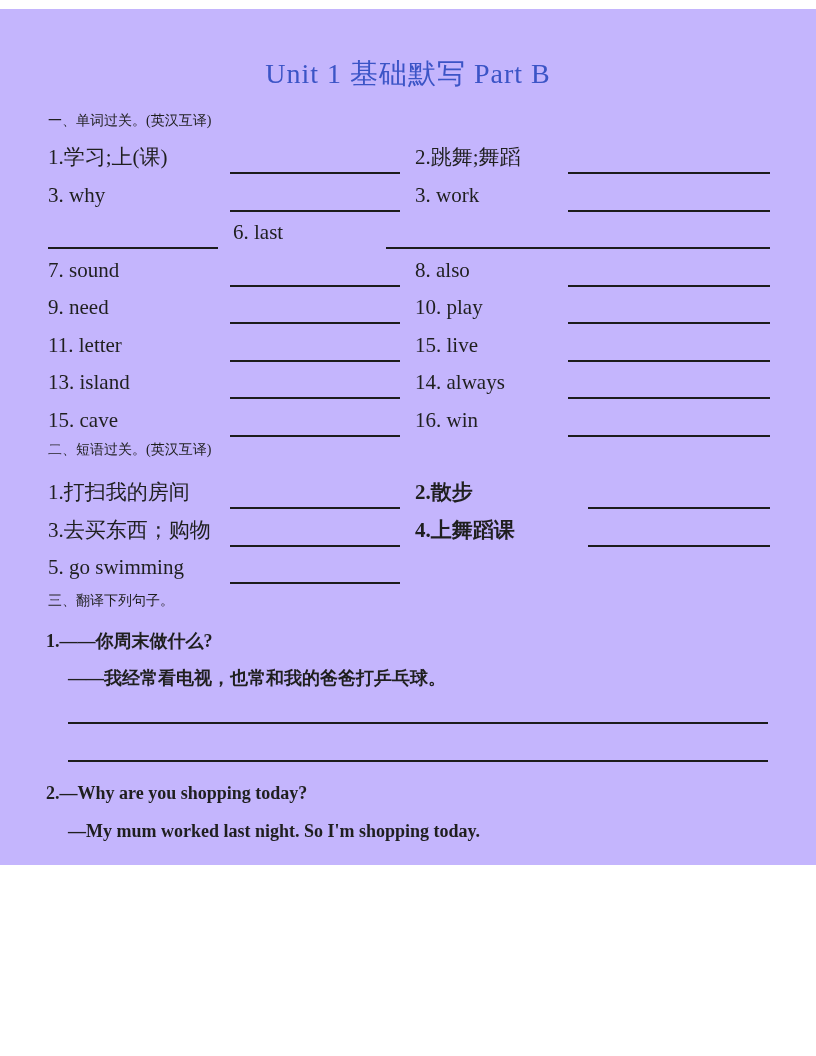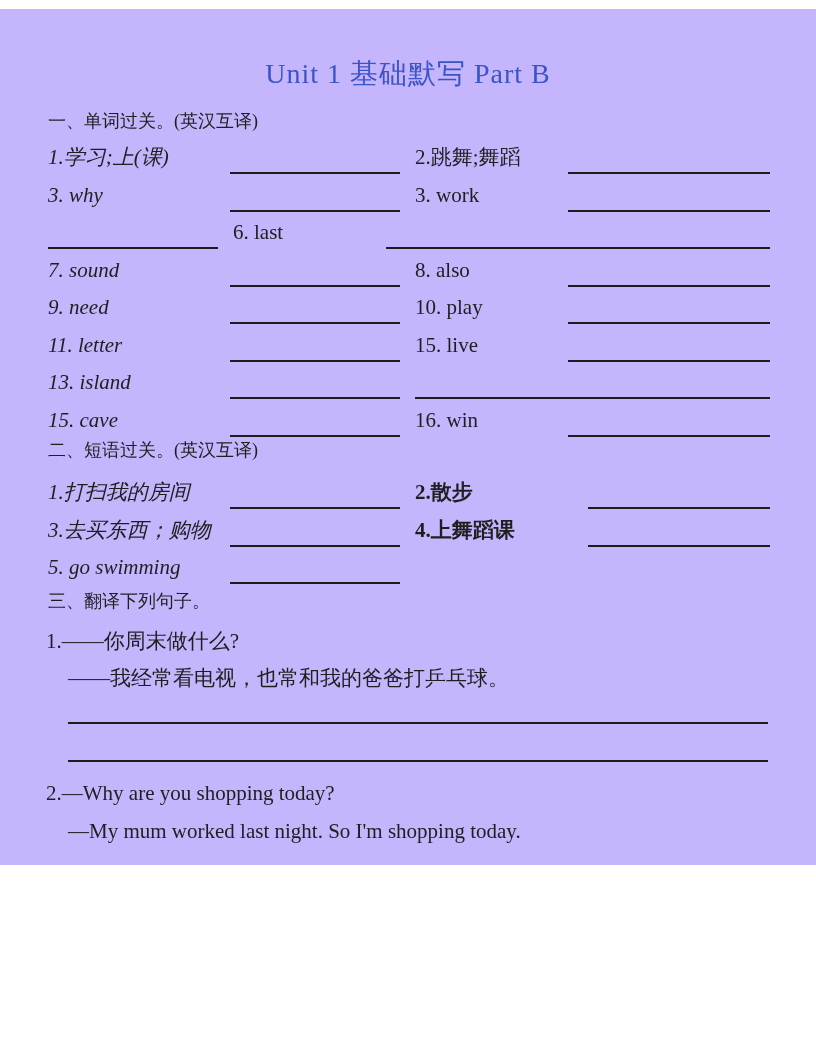--- a/index.html
+++ b/index.html
@@ -15,43 +15,44 @@
   }
   .title {
     position:absolute; top:48px; left:0; right:0;
     text-align:center;
     font-size:28px; line-height:34px;
     color:#3b54c6;
     letter-spacing:1px;
   }
   .sec-head {
     position:absolute; left:48px;
-    font-size:18px; line-height:26px;
+    font-size:14px; line-height:26px;
   }
   .grid {
     position:absolute; left:48px; width:722px;
   }
   .wrow {
     display:flex; height:37.5px; line-height:37.5px;
     font-size:21px;
   }
-  .wlabel1 { width:182px; white-space:nowrap;font-style:italic; }
+  .wlabel1 { width:182px; white-space:nowrap; }
   .wline1  { width:170px; margin-right:15px; }
   .wlabel2 { width:153px; white-space:nowrap; }
   .p2 .wlabel2 { width:173px;font-weight:bold; }
   .wline2  { flex:1; }
   .blank {
     height:35px;
     border-bottom:2px solid #1c1c1c;
   }
   .blank.empty { border-bottom:none; }
   .sent {
     position:absolute;
-    font-size:21px; line-height:24px;
+    font-size:18px; line-height:24px;
     white-space:nowrap;
+    font-weight:bold;
   }
   .ansline {
     position:absolute; height:20px;
     border-bottom:2px solid #1c1c1c;
   }
 </style>
 </head>
 <body>
 
 <div class="page">
@@ -92,20 +93,21 @@
     </div>
     <div class="wrow">
       <div class="wlabel1">11. letter</div>
       <div class="wline1 blank"></div>
       <div class="wlabel2">15. live</div>
       <div class="wline2 blank"></div>
     </div>
     <div class="wrow">
       <div class="wlabel1">13. island</div>
       <div class="wline1 blank"></div>
+      <div class="wlabel2">14. always</div>
       <div class="wline2 blank"></div>
     </div>
     <div class="wrow">
       <div class="wlabel1">15. cave</div>
       <div class="wline1 blank"></div>
       <div class="wlabel2">16. win</div>
       <div class="wline2 blank"></div>
     </div>
   </div>
 

